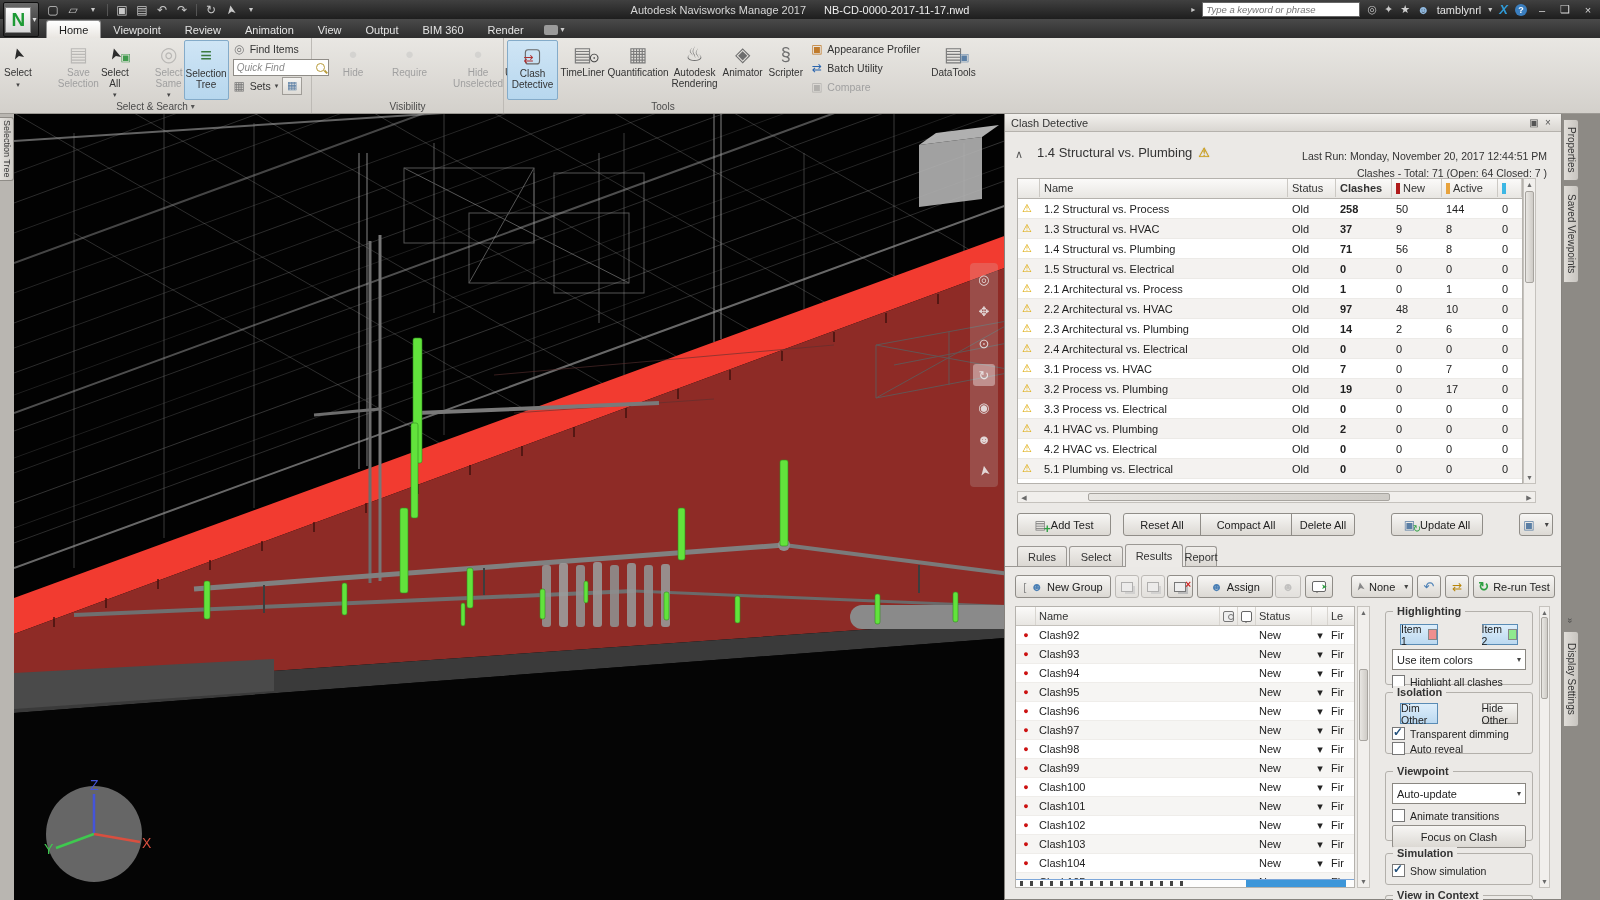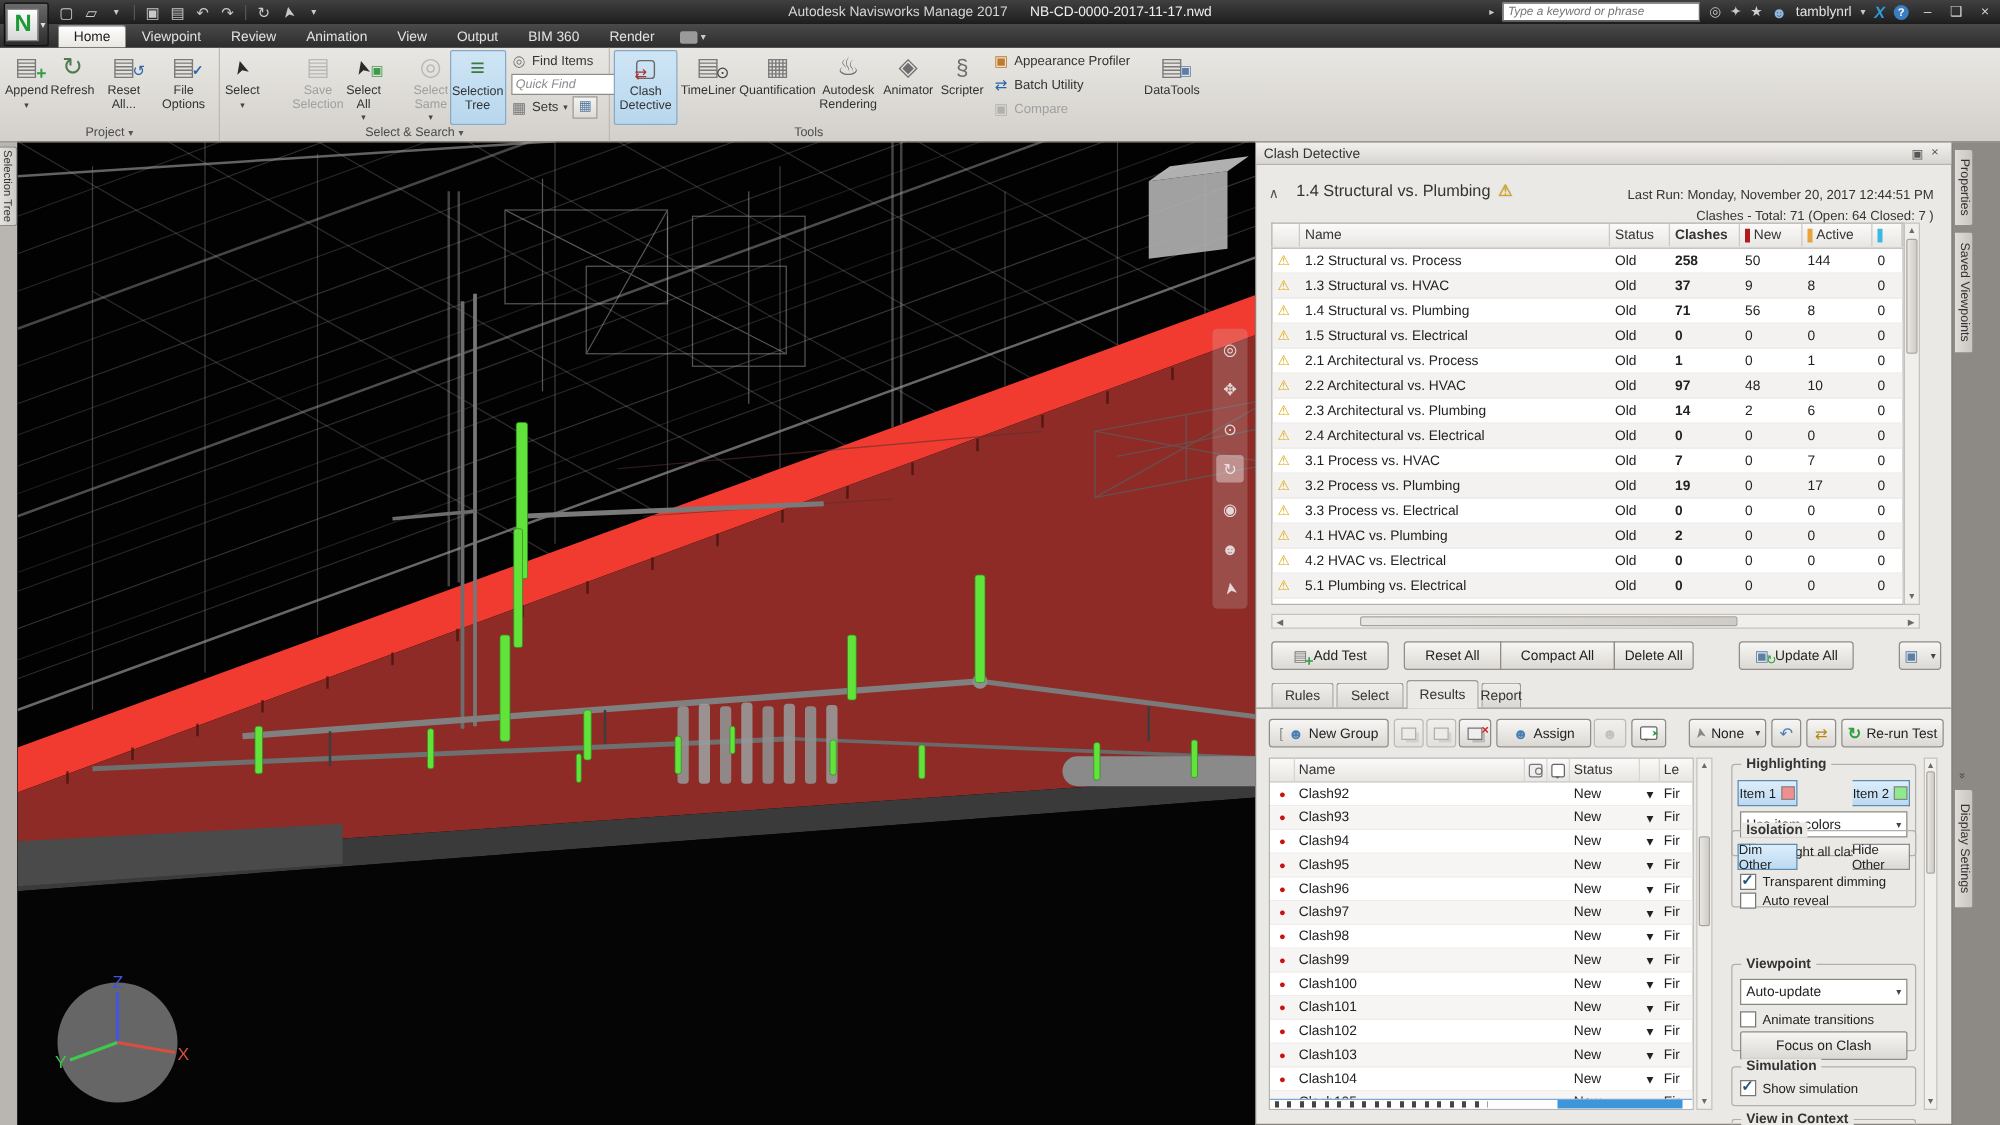--- a/index.html
+++ b/index.html
@@ -179,21 +179,21 @@
   .rcaret{color:#444;font-size:8px;justify-content:center;}
   .partialrow{position:absolute;left:0;right:0;bottom:0;height:7px;overflow:hidden;background:#fdfdfd;
     border-top:1px solid #7da7d9;}
   .partialrow .txtsliver{position:absolute;left:4px;top:1px;width:170px;height:5px;
     background:repeating-linear-gradient(90deg,#444 0 3px,transparent 3px 10px);}
   .partialrow .bluesliver{position:absolute;left:230px;top:0;width:100px;height:7px;background:#3d96d9;}
   
   .gbox{position:absolute;left:380px;width:148px;border:1px solid #b3b0ab;border-radius:3px;box-sizing:border-box;}
   .gtitle{position:absolute;top:-7px;left:7px;background:#ebe9e6;padding:0 4px;font-size:11px;
     font-weight:bold;color:#333;white-space:nowrap;}
-  .tglrow{display:flex;margin:12px 4px 4px;gap:44px;}
+  .tglrow{display:flex;margin:12px 14px 4px;gap:44px;}
   .tgl{flex:1;height:19px;border:1px solid #5a8cb5;background:linear-gradient(#ddeefb,#bcd9f0);
     display:flex;align-items:center;justify-content:center;gap:4px;font-size:10.5px;color:#1a1a1a;}
   .sw{width:9px;height:9px;border:1px solid #888;}
   .sw.red{background:#ef8f8f;} .sw.green{background:#8fe98f;}
   .dd{height:19px;border:1px solid #8a8781;background:#fff;display:flex;align-items:center;
     justify-content:space-between;padding:0 4px;font-size:11px;color:#222;margin:0 6px 5px;}
   .dd::after{content:"▾";font-size:8px;color:#444;}
   .cbrow{display:flex;align-items:center;gap:5px;margin:0 6px 5px;font-size:10.5px;color:#222;}
   .cb{width:11px;height:11px;border:1px solid #777;background:#fff;position:relative;flex:none;}
   .cb.checked::after{content:"✓";position:absolute;left:0px;top:-3px;color:#23517c;font-size:12px;font-weight:bold;}
@@ -280,40 +280,20 @@
       <span>Render</span>
     </div>
     </div>
   <div class="render-extra">
       <span class="rbox"></span>
     </div>
 </div>
 
 <div id="ribbon">
 
-  <div class="rgroup" style="width:176px">
-    <div class="bb">
-      <span class="bicon i-doc i-append"></span>
-      <span class="blabel">Append</span>
-        <span class="bcaret"></span>
-      </div>
-    <div class="bb">
-      <span class="bicon i-refresh"></span>
-      <span class="blabel">Refresh</span>
-      </div>
-    <div class="bb">
-      <span class="bicon i-doc i-reset"></span>
-      <span class="blabel">Reset All...</span>
-      </div>
-    <div class="bb">
-      <span class="bicon i-doc i-fileopts"></span>
-      <span class="blabel">File Options</span>
-      </div>
-    <div class="glabel caret">Project</div>
-  </div>
 
   <div class="rgroup" style="width:312px">
     <div class="bb" style="width:44px">
       <span class="bicon i-cursor"></span>
       <span class="blabel">Select</span>
         <span class="bcaret"></span>
       </div>
     <div class="bb dis" style="width:48px">
       <span class="bicon i-doc"></span>
       <span class="blabel">Save Selection</span>
@@ -346,20 +326,40 @@
           <span class="sicon">▦</span>
           <span>Sets</span>
           <span style="font-size:7px;color:#444">▾</span>
           </div>
         <div class="minibtn">▦</div>
       </div>
     </div>
     <div class="glabel caret">Select &amp; Search</div>
   </div>
 
+  <div class="rgroup" style="width:192px">
+    <div class="bb dis" style="width:38px">
+      <span class="bicon i-bulb"></span>
+      <span class="blabel">Hide</span>
+      </div>
+    <div class="bb dis" style="width:46px">
+      <span class="bicon i-bulb"></span>
+      <span class="blabel">Require</span>
+      </div>
+    <div class="bb dis" style="width:58px">
+      <span class="bicon i-bulb"></span>
+      <span class="blabel">Hide Unselected</span>
+      </div>
+    <div class="bb" style="width:44px">
+      <span class="bicon i-unhide"></span>
+      <span class="blabel">Unhide All</span>
+        <span class="bcaret"></span>
+      </div>
+    <div class="glabel">Visibility</div>
+  </div>
 
 
   <div class="rgroup" style="width:478px;border-right:none">
     <div class="bb hl" style="width:52px">
       <span class="bicon i-clash"></span>
       <span class="blabel">Clash Detective</span>
       </div>
     <div class="bb" style="width:50px">
       <span class="bicon i-timeliner"></span>
       <span class="blabel">TimeLiner</span>
@@ -1059,21 +1059,21 @@
       </div>
       <div class="dd">
         <span>Use item colors</span>
         </div>
       <div class="cbrow">
         <span class="cb"></span>
         <span>Highlight all clashes</span>
         </div>
     </div>
 
-    <div class="gbox" style="top:550px;height:62px">
+    <div class="gbox" style="top:578px;height:62px">
       <div class="gtitle">Isolation</div>
       <div class="tglrow" style="margin-top:10px;margin-bottom:3px">
         <div class="halfbtn sel">
             <span>Dim Other</span>
           </div>
         <div class="halfbtn" style="border-left:none">
             <span>Hide Other</span>
           </div>
       </div>
       <div class="cbrow" style="margin-bottom:2px">

